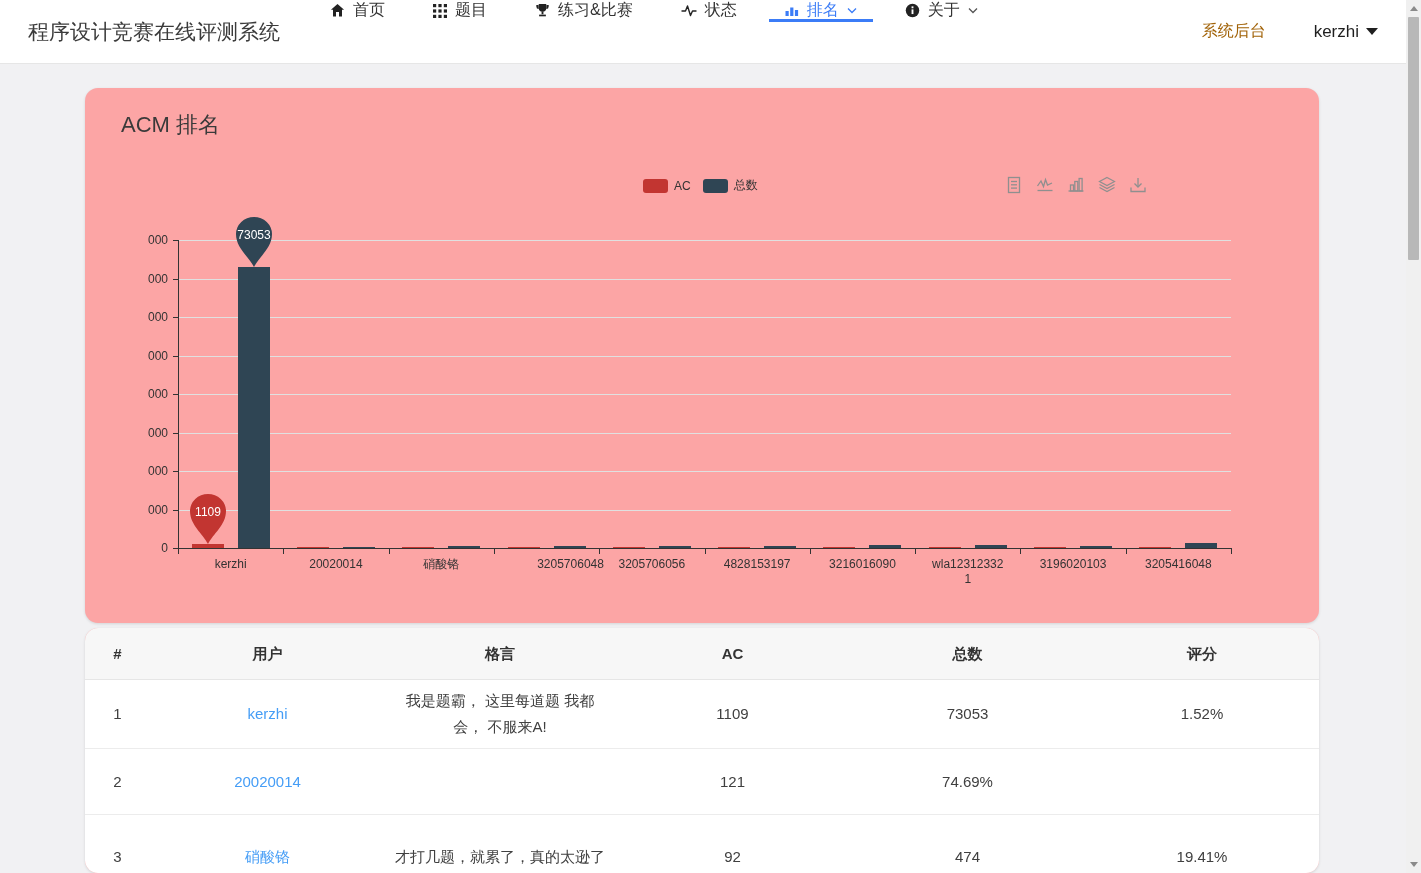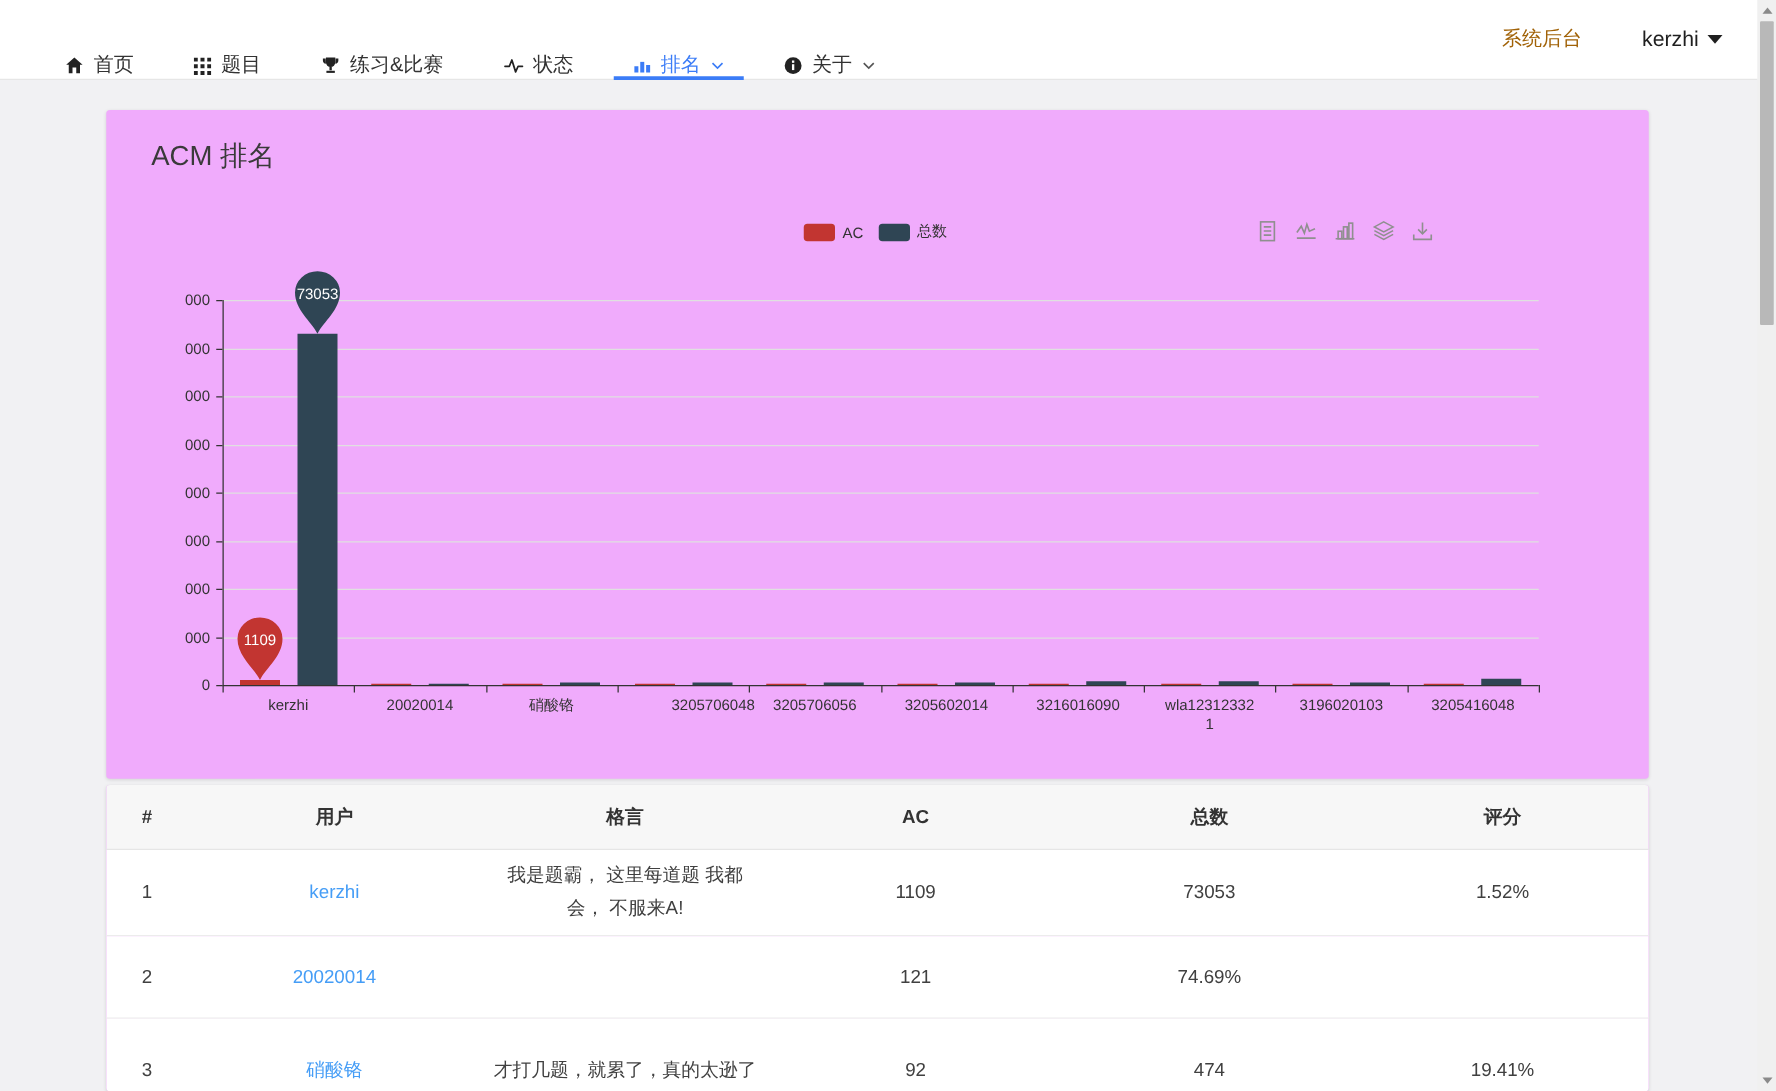--- a/index.html
+++ b/index.html
@@ -9,36 +9,36 @@
     font-family:"Liberation Sans","DejaVu Sans",sans-serif;
     -webkit-font-smoothing:antialiased;
   }
   
   .navbar{
     position:absolute;top:0;left:0;width:1406px;height:64px;background:#fff;
     border-bottom:1px solid #e6e6e6;box-sizing:border-box;
     display:flex;align-items:center;padding:0 28px;z-index:5;
   }
   .brand{font-size:21px;color:#3b3b3b;margin-right:26px;white-space:nowrap}
-  .nav-items{display:flex;align-items:flex-end;height:100%}
+  .nav-items{display:flex;align-items:flex-start;height:100%}
   .nav-item{
     display:flex;align-items:center;gap:8px;padding:0 24px;cursor:pointer;
     font-size:16px;color:#333;position:relative;white-space:nowrap;
   }
   .nav-item svg{display:block}
   .nav-item.active{color:#3b7cf7}
   .nav-item.active::after{
     content:"";position:absolute;left:8px;right:8px;bottom:-1px;height:3px;background:#3b7cf7;
   }
   .nav-right{margin-left:auto;display:flex;align-items:center;gap:48px}
   .admin-link{color:#a16207;font-size:16px;cursor:pointer;text-decoration:none}
   .user-menu{display:flex;align-items:center;gap:7px;font-size:17px;color:#1f1f1f;cursor:pointer}
   .caret-down{width:0;height:0;border-left:6px solid transparent;border-right:6px solid transparent;border-top:7px solid #1f1f1f}
   
-  .card{position:absolute;background:#f0abfc;border-radius:3px;box-shadow:0 1px 3px rgba(0,0,0,.12)}
+  .card{position:absolute;background:#fca5a5;border-radius:13px;box-shadow:0 1px 3px rgba(0,0,0,.12)}
   #chart-card{left:85px;top:88px;width:1234px;height:535px}
   #table-card{left:85px;top:628px;width:1234px;height:245px;overflow:hidden}
   .chart-title{position:absolute;left:36px;top:22px;font-size:22px;color:#3a3a3a}
   
   .legend{position:absolute;left:558px;top:89px;display:flex;align-items:center;gap:12px}
   .legend-item{display:flex;align-items:center;gap:6px;cursor:pointer}
   .legend-swatch{width:25px;height:14px;border-radius:3px}
   .legend-label{font-size:12px;color:#333}
   
   .toolbox{position:absolute;left:920px;top:88px;display:flex;gap:13px;align-items:center}
@@ -64,20 +64,21 @@
   .sb-btn{position:absolute;left:0;width:15px;height:17px;display:flex;align-items:center;justify-content:center;cursor:pointer}
   .sb-up{top:0}.sb-down{bottom:0}
   .tri-up{width:0;height:0;border-left:4px solid transparent;border-right:4px solid transparent;border-bottom:5px solid #8a8a8a}
   .tri-down{width:0;height:0;border-left:4px solid transparent;border-right:4px solid transparent;border-top:5px solid #8a8a8a}
   .sb-thumb{position:absolute;left:2px;top:17px;width:11px;height:243px;background:#b8b8b8;border-radius:1px;cursor:pointer}
 </style>
 </head>
 <body>
 
 <div class="navbar">
+  <div class="brand">程序设计竞赛在线评测系统</div>
 
   <div class="nav-items">
     <div class="nav-item">
       <span>
         <svg width="15" height="15" viewBox="0 0 16 16">
             <path d="M8 1 L15 7.2 H12.8 V14.5 H9.6 V9.6 H6.4 V14.5 H3.2 V7.2 H1 Z" fill="#222"></path>
           </svg>
       </span>
       <span>首页</span>
     </div>
@@ -272,21 +273,21 @@
       <div class="bar" style="left: 679.15px; top: 457.536px; width: 32px; height: 2.464px; background: rgb(47, 69, 84);"></div>
       <div class="bar" style="left: 784.45px; top: 456.997px; width: 32px; height: 3.003px; background: rgb(47, 69, 84);"></div>
       <div class="bar" style="left: 889.75px; top: 457.305px; width: 32px; height: 2.695px; background: rgb(47, 69, 84);"></div>
       <div class="bar" style="left: 995.05px; top: 457.613px; width: 32px; height: 2.387px; background: rgb(47, 69, 84);"></div>
       <div class="bar" style="left: 1100.35px; top: 455.188px; width: 32px; height: 4.8125px; background: rgb(47, 69, 84);"></div>
       <div class="x-label" style="left: 109.65px; top: 469px; width: 72px;">kerzhi</div>
       <div class="x-label" style="left: 214.95px; top: 469px; width: 72px;">20020014</div>
       <div class="x-label" style="left: 320.25px; top: 469px; width: 72px;">硝酸铬</div>
       <div class="x-label" style="left: 425.55px; top: 469px; width: 72px; margin-left: 24px;">3205706048</div>
       <div class="x-label" style="left: 530.85px; top: 469px; width: 72px;">3205706056</div>
-      <div class="x-label" style="left: 636.15px; top: 469px; width: 72px;">3205602014</div>
+      <div class="x-label" style="left: 636.15px; top: 469px; width: 72px;">4828153197</div>
       <div class="x-label" style="left: 741.45px; top: 469px; width: 72px;">3216016090</div>
       <div class="x-label" style="left: 846.75px; top: 469px; width: 72px;">wla123123321</div>
       <div class="x-label" style="left: 952.05px; top: 469px; width: 72px;">3196020103</div>
       <div class="x-label" style="left: 1057.35px; top: 469px; width: 72px;">3205416048</div>
       <div class="pin" style="left: 102.65px; top: 404.73px; width: 40px; height: 52px;"><svg width="40" height="52" viewBox="0 0 40 52">
           <path d="M20,51 C15,41 2,32 2,18 A18,17 0 1 1 38,18 C38,32 25,41 20,51 Z" fill="#c23531"></path>
           <text x="20" y="23" text-anchor="middle" fill="#fff" font-size="12" font-family="Liberation Sans, sans-serif">1109</text>
         </svg></div>
       <div class="pin" style="left: 148.65px; top: 127.746px; width: 40px; height: 52px;"><svg width="40" height="52" viewBox="0 0 40 52">
           <path d="M20,51 C15,41 2,32 2,18 A18,17 0 1 1 38,18 C38,32 25,41 20,51 Z" fill="#2f4554"></path>

